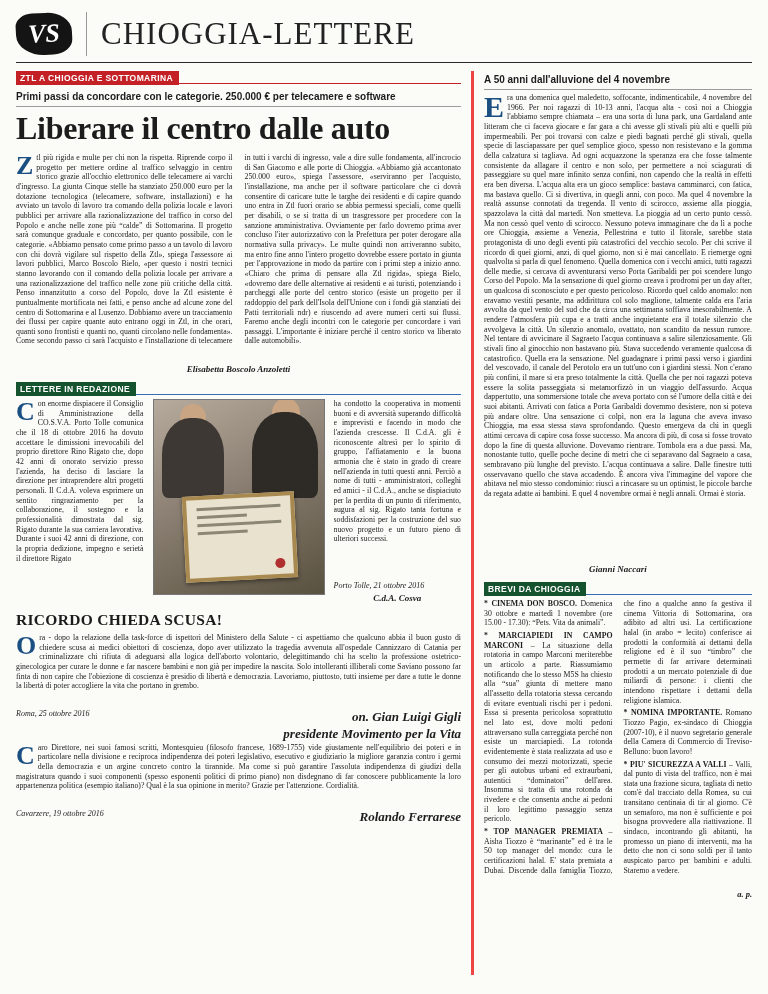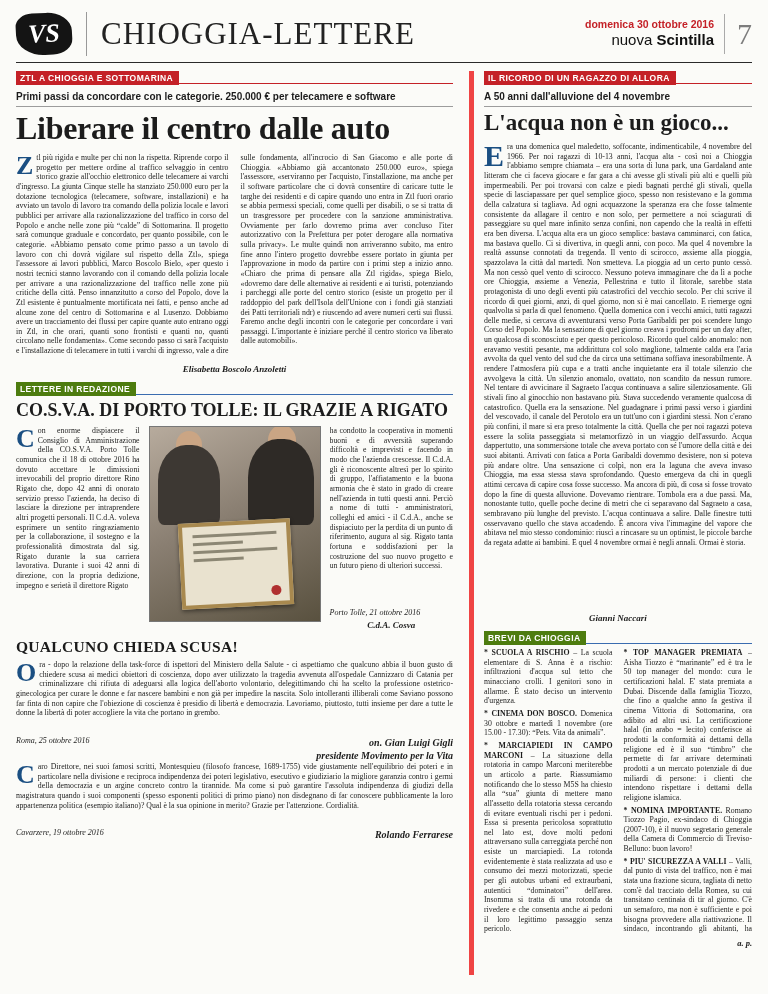--- a/index.html
+++ b/index.html
@@ -27,31 +27,31 @@
   .hdr-meta { text-align:right; line-height:1.25; }
   .hdr-date { color:#c42127; font-family:"Liberation Sans", sans-serif; font-weight:bold; font-size:10.5px; }
   .masthead { font-family:"Liberation Sans", sans-serif; font-size:15px; color:#111; }
   .masthead .bold { font-weight:bold; }
   .pageno {
     font-size:30px; color:#7d7d7d; border-left:1px solid #aaa;
     margin-left:10px; padding-left:12px; line-height:40px; font-weight:normal;
   }
   
   .main { display:flex; margin-top:8px; height:calc(100% - 70px); }
-  .col-left { flex:0 0 458px; padding-right:16px; border-right:5px solid #ef4444; }
+  .col-left { flex:0 0 458px; padding-right:10px; border-right:3px solid #ef4444; }
   .col-right { flex:1; padding-left:10px; }
   
   .kicker { display:flex; align-items:flex-end; margin-bottom:3px; }
   .kicker .label {
     color:#fff; font-family:"Liberation Sans", sans-serif; font-weight:bold;
     font-size:8.5px; letter-spacing:.4px; padding:2px 6px 2px 4px; white-space:nowrap;
   }
   .kicker .rule { flex:1; border-bottom:1.5px solid; margin-bottom:1px; }
   .red  .label { background:#c42127; } .red  .rule { border-color:#c42127; }
-  .blue .label { background:#4d7c0f; } .blue .rule { border-color:#3a6cb0; }
+  .blue .label { background:#14532d; } .blue .rule { border-color:#3a6cb0; }
   
   .subtitle {
     font-family:Liberation Sans, sans-serif; font-weight:bold; font-size:10px;
     padding:3px 0 4px; border-bottom:1px solid #9c9c9c; margin-bottom:3px;
   }
   .headline-xl { font-size:32px; font-weight:bold; letter-spacing:-.3px; margin:3px 0 6px; }
   .headline-lg { font-size:23px; font-weight:bold; margin:3px 0 6px; }
   .headline-md { font-size:18px; font-weight:bold; margin:4px 0 5px; }
   .headline-sm { font-size:15.5px; font-weight:bold; letter-spacing:.3px; margin:8px 0 4px; }
   .bodytext { font-size:7.8px; line-height:1.24; text-align:justify; }
@@ -59,21 +59,21 @@
   .ztl-body { height:208px; overflow:hidden; }
   .acqua-body { height:468px; overflow:hidden; }
   .dropcap {
     float:left; font-weight:bold; color:#1b4f82;
     font-size:26px; line-height:21px; padding:2px 3px 0 0;
   }
   .dropcap.big { font-size:30px; line-height:24px; }
   .author { text-align:center; font-weight:bold; font-style:italic; font-size:9px; margin-top:3px; }
   .place-date { font-style:italic; font-size:8px; }
   .sig-row { display:flex; justify-content:space-between; align-items:flex-start; margin-top:18px; font-size:8px; }
-  .sig-right { text-align:right; font-weight:bold; font-style:italic; font-size:10px; line-height:1.3; }
+  .sig-right { text-align:right; font-weight:bold; font-style:italic; font-size:13px; line-height:1.3; }
   
   .cosva-cols { display:flex; gap:9px; height:204px; margin-top:2px; }
   .cosva-col { flex:1; display:flex; flex-direction:column; }
   .cosva-text { flex:1; overflow:hidden; }
   .cosva-photo {
     flex:0 0 172px; height:196px; position:relative; overflow:hidden;
     background:linear-gradient(155deg,#b7ab9d 0%,#8a7f72 45%,#59513f 100%);
     border:1px solid #777;
   }
   .ph-person { position:absolute; background:#3d3833; border-radius:45% 45% 10% 10%; }
@@ -103,27 +103,20 @@
   .spacer-8 { height:8px; }
 </style>
 </head>
 <body>
 
 <div class="page">
 
   <div class="hdr">
     <div class="logo">VS</div>
     <div class="section-title">CHIOGGIA-LETTERE</div>
-    <div class="hdr-right">
-      <div class="hdr-meta">
-        <div class="hdr-date">domenica 30 ottobre 2016</div>
-        <div class="masthead"><span>nuova </span><span class="bold">Scintilla</span></div>
-      </div>
-      <div class="pageno">7</div>
-    </div>
   </div>
 
   <div class="main">
 
     <div class="col-left">
 
       <section>
         <div class="kicker red">
           <span class="label">ZTL A CHIOGGIA E SOTTOMARINA</span>
           <span class="rule"></span>
@@ -138,21 +131,20 @@
 
       <div class="spacer-8"></div>
 
       <section>
         <div class="kicker blue">
           <span class="label">LETTERE IN REDAZIONE</span>
           <span class="rule"></span>
         </div>
 
         <article>
-          <h2 class="headline-md">CO.S.V.A. DI PORTO TOLLE: IL GRAZIE A RIGATO</h2>
           <div class="cosva-cols">
             <div class="cosva-col">
               <div class="bodytext cosva-text"><span class="dropcap">C</span><span>on enorme dispiacere il Consiglio di Amministrazione della CO.S.V.A. Porto Tolle comunica che il 18 di ottobre 2016 ha dovuto accettare le dimissioni irrevocabili del proprio direttore Rino Rigato che, dopo 42 anni di onorato servizio presso l'azienda, ha deciso di lasciare la direzione per intraprendere altri progetti personali. Il C.d.A. voleva esprimere un sentito ringraziamento per la collaborazione, il sostegno e la professionalità dimostrata dal sig. Rigato durante la sua carriera lavorativa. Durante i suoi 42 anni di direzione, con la propria dedizione, impegno e serietà il direttore Rigato</span></div>
             </div>
             <div class="cosva-photo">
               <div class="ph-head ph-h1"></div>
               <div class="ph-head ph-h2"></div>
               <div class="ph-person ph-p1"></div>
               <div class="ph-person ph-p2"></div>
               <div class="ph-frame">
@@ -165,21 +157,21 @@
             </div>
             <div class="cosva-col">
               <div class="bodytext cosva-text"><span>ha condotto la cooperativa in momenti buoni e di avversità superando difficoltà e imprevisti e facendo in modo che l'azienda crescesse. Il C.d.A. gli è riconoscente altresì per lo spirito di gruppo, l'affiatamento e la buona armonia che è stato in grado di creare nell'azienda in tutti questi anni. Perciò a nome di tutti - amministratori, colleghi ed amici - il C.d.A., anche se dispiaciuto per la perdita di un punto di riferimento, augura al sig. Rigato tanta fortuna e soddisfazioni per la costruzione del suo nuovo progetto e un futuro pieno di ulteriori successi.</span></div>
               <div class="place-date">Porto Tolle, 21 ottobre 2016</div>
               <div class="author">C.d.A. Cosva</div>
             </div>
           </div>
         </article>
 
         <article>
-          <h2 class="headline-sm">QUALCUNO CHIEDA SCUSA!</h2>
+          <h2 class="headline-sm">RICORDO CHIEDA SCUSA!</h2>
           <div class="bodytext">
             <span class="dropcap">O</span><span>ra - dopo la relazione della task-force di ispettori del Ministero della Salute - ci aspettiamo che qualcuno abbia il buon gusto di chiedere scusa ai medici obiettori di coscienza, dopo aver utilizzato la tragedia avvenuta all'ospedale Cannizzaro di Catania per criminalizzare chi rifiuta di adeguarsi alla logica dell'aborto volontario, delegittimando chi ha scelto la professione ostetrico-ginecologica per curare le donne e far nascere bambini e non già per impedire la nascita. Solo intolleranti illiberali come Saviano possono far finta di non capire che l'obiezione di coscienza è presidio di libertà e democrazia. Lavoriamo, piuttosto, tutti insieme per dare a tutte le donne la libertà di poter accogliere la vita che portano in grembo.</span>
           </div>
           <div class="sig-row">
             <span class="place-date">Roma, 25 ottobre 2016</span>
             <span class="sig-right"><span>on. Gian Luigi Gigli</span><br><span>presidente Movimento per la Vita</span></span>
           </div>
         </article>
 
         <article>
@@ -191,41 +183,35 @@
             <span class="sig-right">Rolando Ferrarese</span>
           </div>
         </article>
 
       </section>
     </div>
 
     <div class="col-right">
 
       <section>
-        <div class="kicker red">
-          <span class="label">IL RICORDO DI UN RAGAZZO DI ALLORA</span>
-          <span class="rule"></span>
-        </div>
         <div class="subtitle">A 50 anni dall'alluvione del 4 novembre</div>
-        <h1 class="headline-lg">L'acqua non è un gioco...</h1>
         <div class="bodytext acqua-body">
           <span class="dropcap big">E</span><span>ra una domenica quel maledetto, soffocante, indimenticabile, 4 novembre del 1966. Per noi ragazzi di 10-13 anni, l'acqua alta - così noi a Chioggia l'abbiamo sempre chiamata – era una sorta di luna park, una Gardaland ante litteram che ci faceva giocare e far gara a chi avesse gli stivali più alti e quelli più impermeabili. Per poi trovarsi con calze e piedi bagnati perché gli stivali, quella specie di lasciapassare per quel semplice gioco, spesso non resistevano e la gomma della calzatura si tagliava. Ad ogni acquazzone la speranza era che fosse talmente consistente da allagare il centro e non solo, per permettere a noi sciagurati di passeggiare su quel mare infinito senza confini, non capendo che la realtà in effetti era ben diversa. L'acqua alta era un gioco semplice: bastava camminarci, con fatica, ma bastava quello. Ci si divertiva, in quegli anni, con poco. Ma quel 4 novembre la realtà assunse connotati da tregenda. Il vento di scirocco, assieme alla pioggia, spazzolava la città dal martedì. Non smetteva. La pioggia ad un certo punto cessò. Ma non cessò quel vento di scirocco. Nessuno poteva immaginare che da lì a poche ore Chioggia, assieme a Venezia, Pellestrina e tutto il litorale, sarebbe stata protagonista di uno degli eventi più catastrofici del vecchio secolo. Per chi scrive il ricordo di quei giorni, anzi, di quel giorno, non si è mai cancellato. E riemerge ogni qualvolta si parla di quel fenomeno. Quella domenica con i vecchi amici, tutti ragazzi delle medie, si cercava di avventurarsi verso Porta Garibaldi per poi scendere lungo Corso del Popolo. Ma la sensazione di quel giorno creava i prodromi per un day after, un qualcosa di sconosciuto e per questo pericoloso. Ricordo quel caldo anomalo: non eravamo vestiti pesante, ma addirittura col solo maglione, talmente calda era l'aria avvolta da quel vento del sud che da circa una settimana soffiava inesorabilmente. A rendere l'atmosfera più cupa e a tratti anche inquietante era il totale silenzio che avvolgeva la città. Un silenzio anomalo, ovattato, non scandito da nessun rumore. Nel tentare di avvicinare il Sagraeto l'acqua continuava a salire silenziosamente. Gli stivali fino al ginocchio non bastavano più. Stava succedendo veramente qualcosa di catastrofico. Quella era la sensazione. Nel guadagnare i primi passi verso i giardini del vescovado, il canale del Perotolo era un tutt'uno con i giardini stessi. Non c'erano più confini, il mare si era preso totalmente la città. Quella che per noi ragazzi poteva essere la solita passeggiata si metamorfizzò in un viaggio dell'assurdo. Acqua dappertutto, una sommersione totale che aveva portato con sé l'umore della città e dei suoi abitanti. Arrivati con fatica a Porta Garibaldi dovemmo desistere, non si poteva più andare oltre. Una sensazione ci colpì, non era la laguna che aveva invaso Chioggia, ma essa stessa stava sprofondando. Questo emergeva da chi in quegli attimi cercava di capire cosa fosse successo. Ma ancora di più, di cosa si fosse trovato dopo la fine di questa alluvione. Dovevamo rientrare. Tombola era a due passi. Ma, nonostante tutto, quelle poche decine di metri che ci separavano dal Sagraeto a casa, sembravano più lunghe del previsto. L'acqua continuava a salire. Dalle finestre tutti osservavano quello che stava accadendo. È ancora viva l'immagine del vapore che abitava nel mio stesso condominio: riuscì a rincasare su un optimist, le piccole barche da regata adatte ai bambini. E quel 4 novembre ormai è negli annali. Ormai è storia.</span>
         </div>
         <div class="author">Gianni Naccari</div>
       </section>
 
       <div class="spacer-8"></div>
 
       <section>
         <div class="kicker blue">
           <span class="label">BREVI DA CHIOGGIA</span>
           <span class="rule"></span>
         </div>
         <div class="brevi-cols">
-          <div class="brevi-item"><span class="brevi-title">* SCUOLA A RISCHIO</span> <span>– La scuola elementare di S. Anna è a rischio: infiltrazioni d'acqua sul tetto che minacciano crolli. I genitori sono in allarme. È stato deciso un intervento d'urgenza.</span></div>
           <div class="brevi-item"><span class="brevi-title">* CINEMA DON BOSCO.</span> <span>Domenica 30 ottobre e martedì 1 novembre (ore 15.00 - 17.30): “Pets. Vita da animali”.</span></div>
           <div class="brevi-item"><span class="brevi-title">* MARCIAPIEDI IN CAMPO MARCONI</span> <span>– La situazione della rotatoria in campo Marconi meriterebbe un articolo a parte. Riassumiamo notificando che lo stesso M5S ha chiesto alla “sua” giunta di mettere mano all'assetto della rotatoria stessa cercando di evitare eventuali rischi per i pedoni. Essa si presenta pericolosa soprattutto nel lato est, dove molti pedoni attraversano sulla carreggiata perché non esiste un marciapiedi. La rotonda evidentemente è stata realizzata ad uso e consumo dei mezzi motorizzati, specie per gli autobus urbani ed extraurbani, autentici “dominatori” dell'area. Insomma si tratta di una rotonda da rivedere e che consenta anche ai pedoni il loro legittimo passaggio senza pericolo.</span></div>
           <div class="brevi-item"><span class="brevi-title">* TOP MANAGER PREMIATA</span> <span>– Aisha Tiozzo è “marinante” ed è tra le 50 top manager del mondo: cura le certificazioni halal. E' stata premiata a Dubai. Discende dalla famiglia Tiozzo, che fino a qualche anno fa gestiva il cinema Vittoria di Sottomarina, ora adibito ad altri usi. La certificazione halal (in arabo = lecito) conferisce ai prodotti la conformità ai dettami della religione ed è il suo “timbro” che permette di far arrivare determinati prodotti a un mercato potenziale di due miliardi di persone: i clienti che intendono rispettare i dettami della religione islamica.</span></div>
           <div class="brevi-item"><span class="brevi-title">* NOMINA IMPORTANTE.</span> <span>Romano Tiozzo Pagio, ex-sindaco di Chioggia (2007-10), è il nuovo segretario generale della Camera di Commercio di Treviso-Belluno: buon lavoro!</span></div>
           <div class="brevi-item"><span class="brevi-title">* PIU' SICUREZZA A VALLI</span> <span>– Valli, dal punto di vista del traffico, non è mai stata una frazione sicura, tagliata di netto com'è dal tracciato della Romea, su cui transitano centinaia di tir al giorno. C'è un semaforo, ma non è sufficiente e poi bisogna provvedere alla riattivazione. Il sindaco, incontrando gli abitanti, ha promesso un piano di interventi, ma ha detto che non ci sono soldi per il tanto auspicato parco per bambini e adulti. Staremo a vedere.</span></div>
 
         </div>
         <div class="brevi-sig">a. p.</div>
       </section>
     </div>

